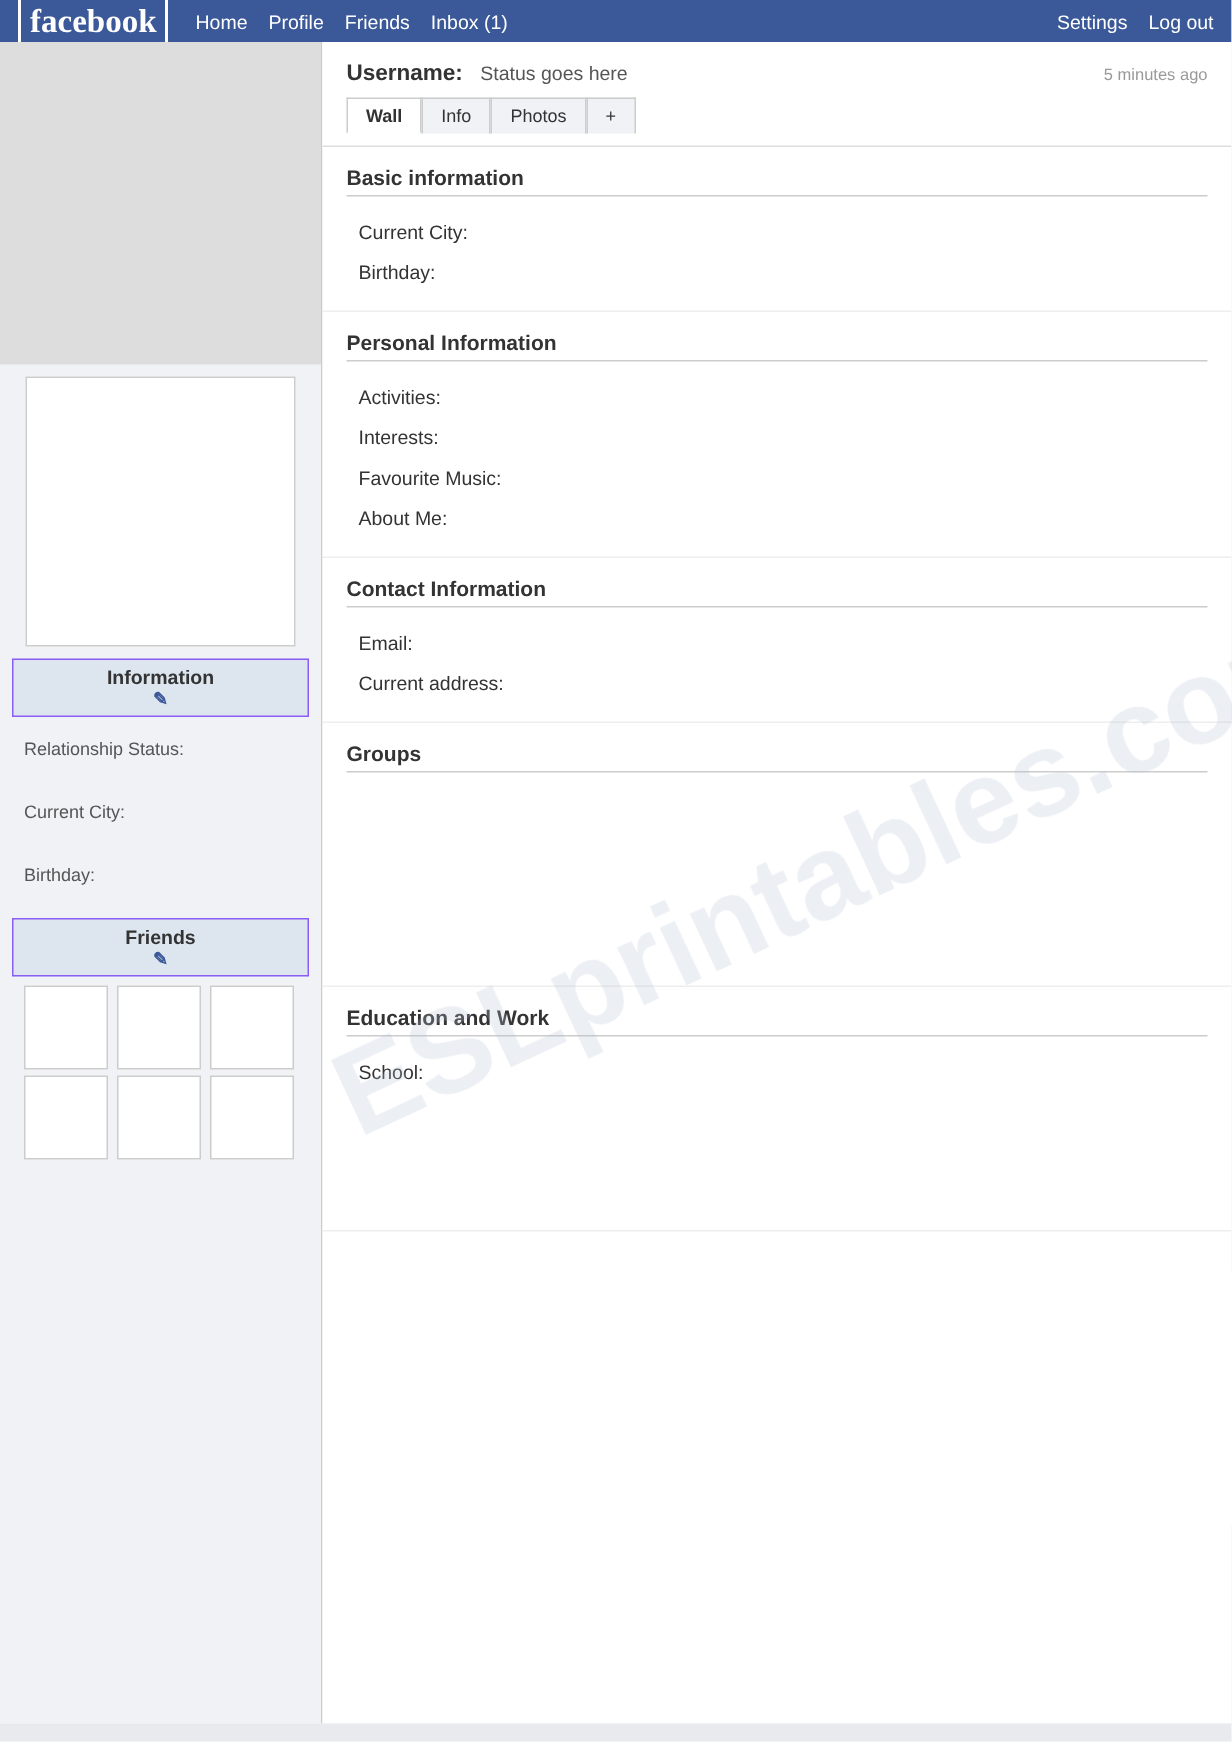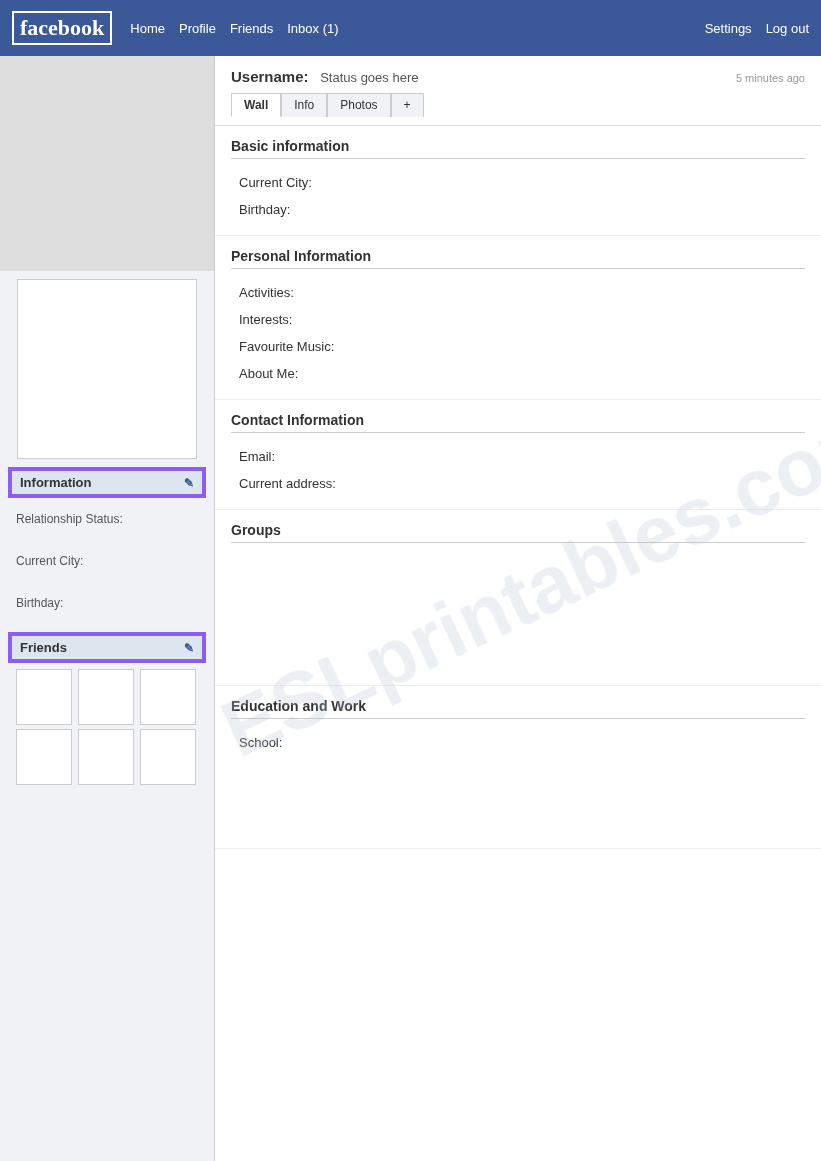--- a/index.html
+++ b/index.html
@@ -5,21 +5,21 @@
     * { box-sizing: border-box; margin: 0; padding: 0; }
     body { font-family: Arial, Helvetica, sans-serif; font-size: 13px; background: #e9eaed; color: #333; }
 
     
     #topnav {
       background: #3b5998;
       color: white;
       display: flex;
       align-items: center;
       padding: 0 12px;
-      height: 56px;
+      height: 28px;
     }
     #topnav .brand {
       font-size: 22px;
       font-weight: bold;
       color: white;
       margin-right: 18px;
       font-family: Georgia, serif;
       background: #3b5998;
       padding: 2px 6px;
       border: 2px solid white;
@@ -94,21 +94,22 @@
     }
 
     .sidebar-section-title {
       background: #dde5ef;
       font-weight: bold;
       font-size: 13px;
       padding: 4px 8px;
       display: flex;
       align-items: center;
       justify-content: space-between;
-      border: 4px solid #8b5cf6;
+      border: 1px solid #8b5cf6;
+      flex-direction: column;
     }
 
     .edit-icon {
       color: #3b5998;
       font-size: 12px;
       cursor: pointer;
     }
 
     .sidebar-info-item {
       font-size: 12px;

